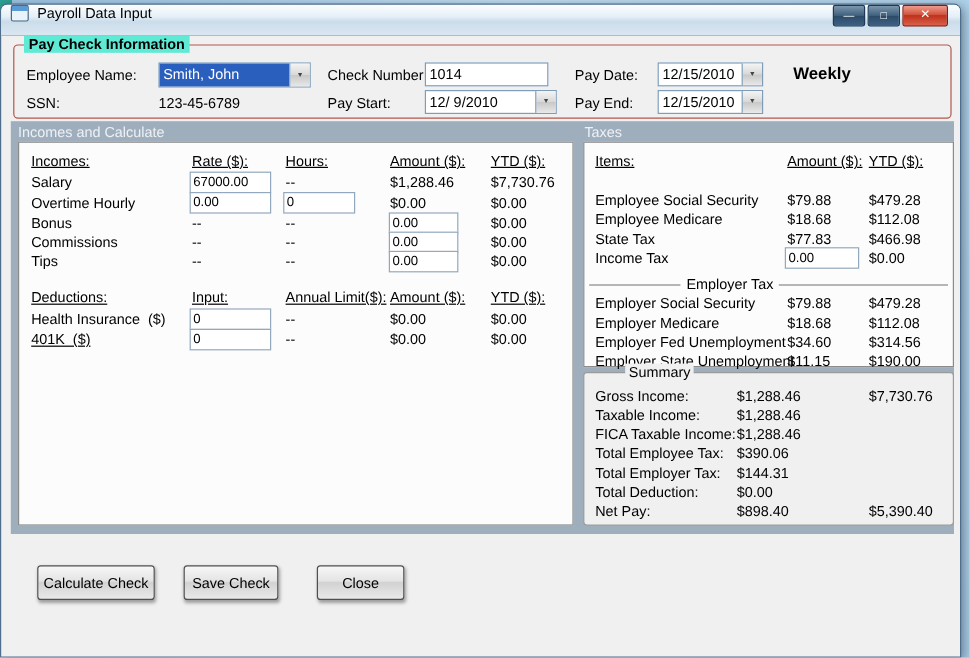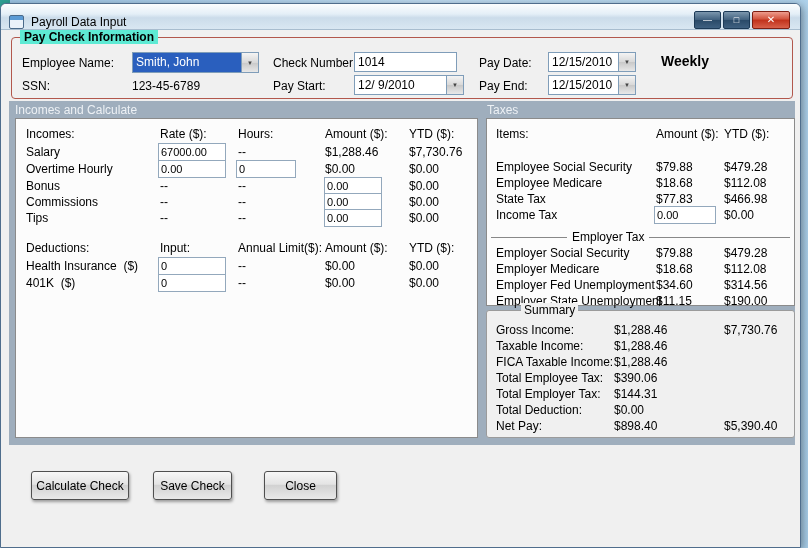--- a/index.html
+++ b/index.html
@@ -9,21 +9,21 @@
     font-family:"Liberation Sans", sans-serif;
     background:linear-gradient(105deg,#9CC4E4 0%,#BFDCF2 45%,#A8CEE9 100%);
   }
   .chip{position:absolute;left:0;top:0;width:10px;height:9px;background:#2EA094;}
 
   .window{position:absolute;left:0;top:3px;width:801px;height:545px;background:#F0F0F0;
     border:1px solid #4F6D8C;border-radius:6px 6px 0 0;box-shadow:2px 2px 9px rgba(0,0,0,.38);}
 
   .titlebar{position:absolute;left:0;top:0;right:0;height:26px;border-radius:5px 5px 0 0;
     background:linear-gradient(180deg,#FBFDFE 0%,#E4EFF7 40%,#CBDCEA 55%,#D9E7F2 100%);
-    border-bottom:1px solid #A8BDCF;display:flex;align-items:flex-end;padding:0 8px;}
+    border-bottom:1px solid #A8BDCF;display:flex;align-items:flex-start;padding:0 8px;}
   .app-icon{width:15px;height:14px;border:1px solid #4A6A8A;border-radius:2px;
     background:linear-gradient(180deg,#5B9BD5 0%,#5B9BD5 35%,#EAF2FA 35%);}
   .title{margin-left:7px;font-size:12px;color:#000;}
   .wc{margin-left:auto;display:flex;gap:2px;padding-right:2px;}
   .wb{height:18px;border-radius:2px;font-size:9px;line-height:1;color:#fff;display:flex;
     align-items:center;justify-content:center;padding:0;cursor:default;}
   .wb.min,.wb.max{width:27px;border:1px solid #1C3A57;
     background:linear-gradient(180deg,#7C97AE 0%,#3F5F7D 50%,#2A4A68 51%,#3E6080 100%);}
   .wb.close{width:38px;border:1px solid #7E1E12;font-size:10px;
     background:linear-gradient(180deg,#EE9C8D 0%,#D2523C 45%,#C0311B 50%,#D8604A 100%);}
@@ -62,21 +62,21 @@
 
   .panel{position:absolute;background:#FCFCFC;border:1px solid #8B8B8B;}
   .p-left{left:6px;top:17px;width:463px;height:320px;}
   .p-tax{left:477px;top:17px;width:309px;height:188px;}
   .sum{position:absolute;left:477px;top:209px;width:309px;height:128px;background:#F0F0F0;
     border:1px solid #9B9B9B;border-radius:3px;}
   .sum-legend{position:absolute;left:8px;top:-8px;background:#F0F0F0;padding:0 3px;font-size:12px;margin-left:26px;}
 
   .row{position:absolute;left:0;right:0;height:17px;}
   .row span{position:absolute;font-size:12px;white-space:pre;color:#000;}
-  .u{}
+  .u{text-decoration:underline;}
   .c1{left:10px}.c2{left:144px}.c3{left:222px}.c4{left:309px}.c5{left:393px}
   .tin{position:absolute;top:-2px;height:18px;border:1px solid #93A8BC;background:#fff;
     font:11px "Liberation Sans",sans-serif;padding:0 2px;}
   .i2{left:142px;width:68px}.i3{left:220px;width:60px}.i4{left:308px;width:58px}
   .y-h{top:8px}.y1{top:26px}.y2{top:43px}.y3{top:60px}.y4{top:76px}.y5{top:92px}
   .y-dh{top:122px}.yd1{top:140px}.yd2{top:157px}
 
   .tc1{left:9px}.tc2{left:169px}.tc3{left:237px}
   .ti2{left:167px;width:62px}
   .ty-h{top:8px}.ty1{top:25px}.ty2{top:41px}.ty3{top:57px}.ty4{top:73px}.ty5{top:89px}

